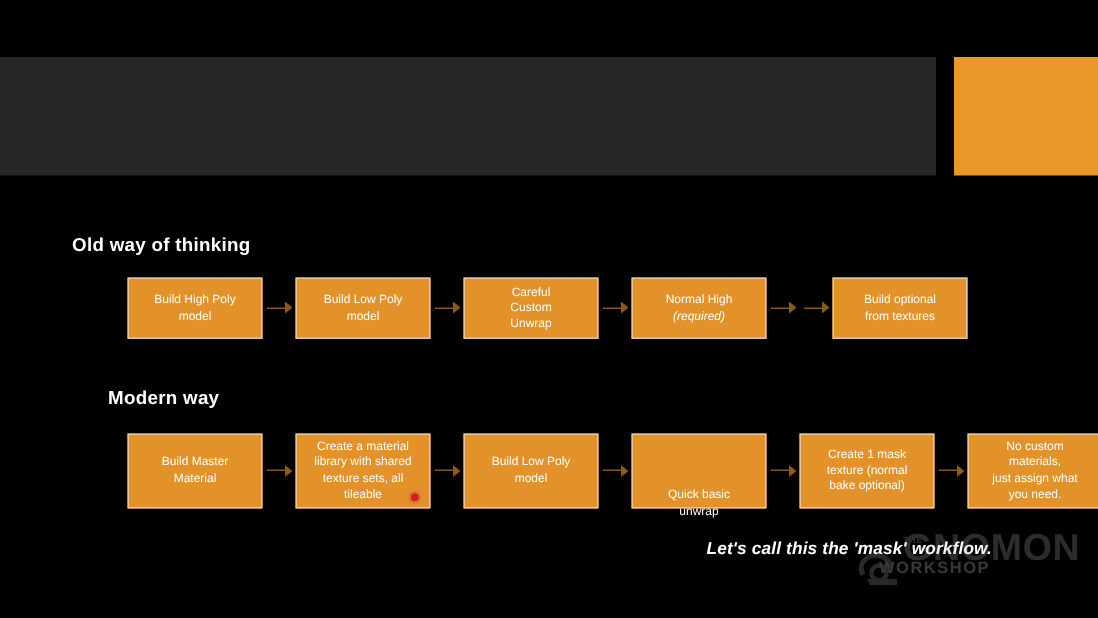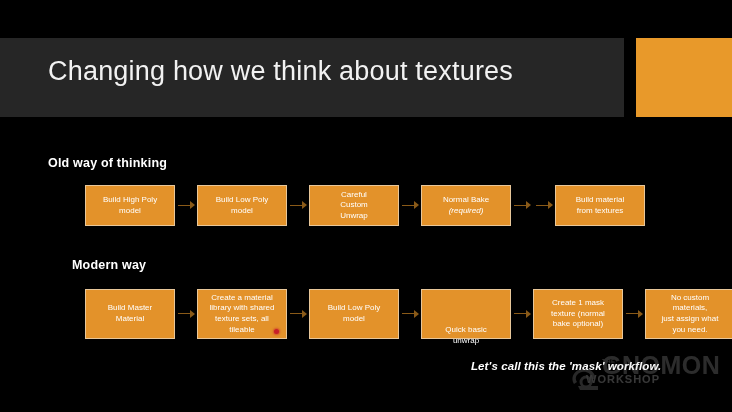--- a/index.html
+++ b/index.html
@@ -202,21 +202,20 @@
     line-height: 1;
   }
 </style>
 </head>
 <body>
 
 <div id="slide">
 
   <div id="header-band"></div>
 
-  <div id="slide-title">Changing how we think about textures</div>
 
   <div id="header-accent"></div>
 
   <div class="section-label" id="label-old">Old way of thinking</div>
 
   <div class="flow-row" id="row-old">
       <div class="flow-box">
         <div style="width: 100%;">
           <span class="box-text">Build High Poly
 model</span>
@@ -242,35 +241,35 @@
 Custom
 Unwrap</span>
         </div>
       </div>
       <div class="arrow">
         <span class="shaft"></span>
         <span class="head"></span>
       </div>
       <div class="flow-box">
         <div style="width: 100%;">
-          <span class="box-text">Normal Bake</span>
+          <span class="box-text">Normal High</span>
           <span class="box-sub">(required)</span>
         </div>
       </div>
       <div class="arrow">
         <span class="shaft"></span>
         <span class="head"></span>
       </div>
       <div class="arrow">
         <span class="shaft"></span>
         <span class="head"></span>
       </div>
       <div class="flow-box">
         <div style="width: 100%;">
-          <span class="box-text">Build material
+          <span class="box-text">Build optional
 from textures</span>
         </div>
       </div>
     </div>
 
   <div class="section-label" id="label-new">Modern way</div>
 
   <div class="flow-row" id="row-new">
       <div class="flow-box">
         <div style="width: 100%;">

